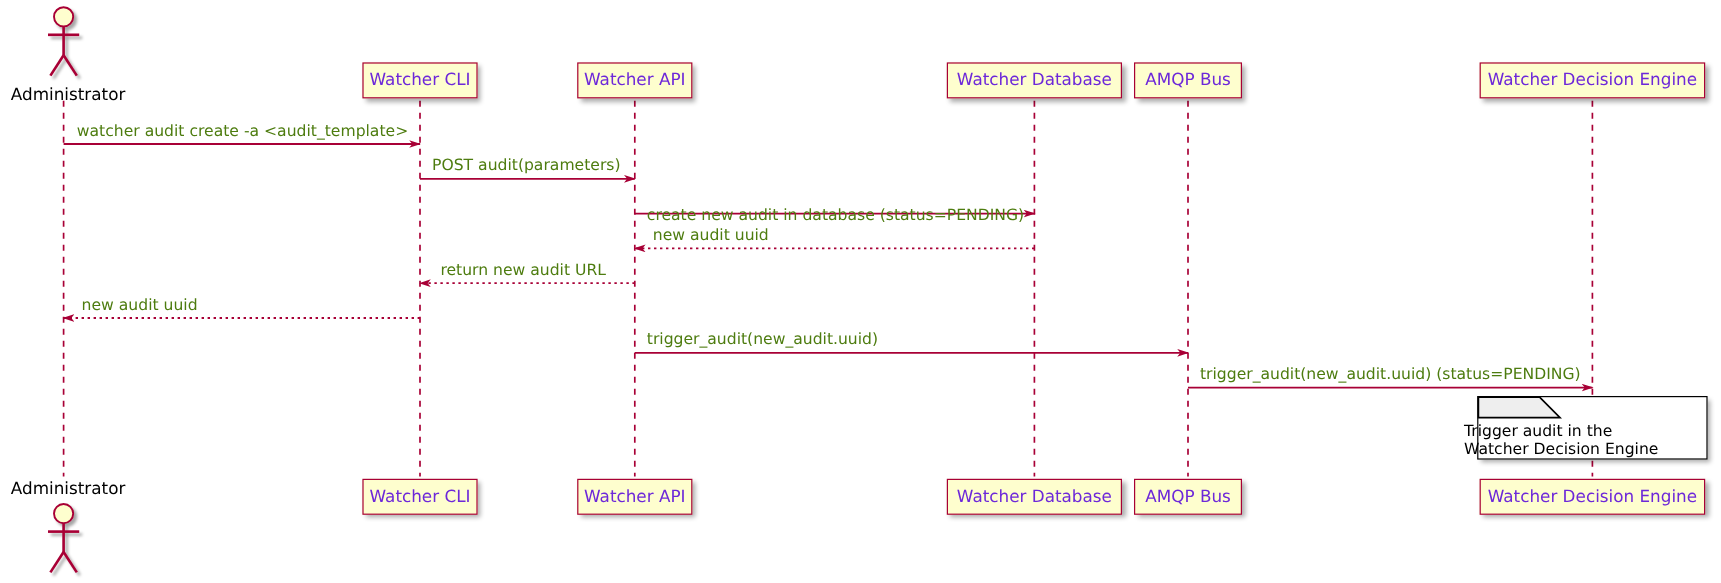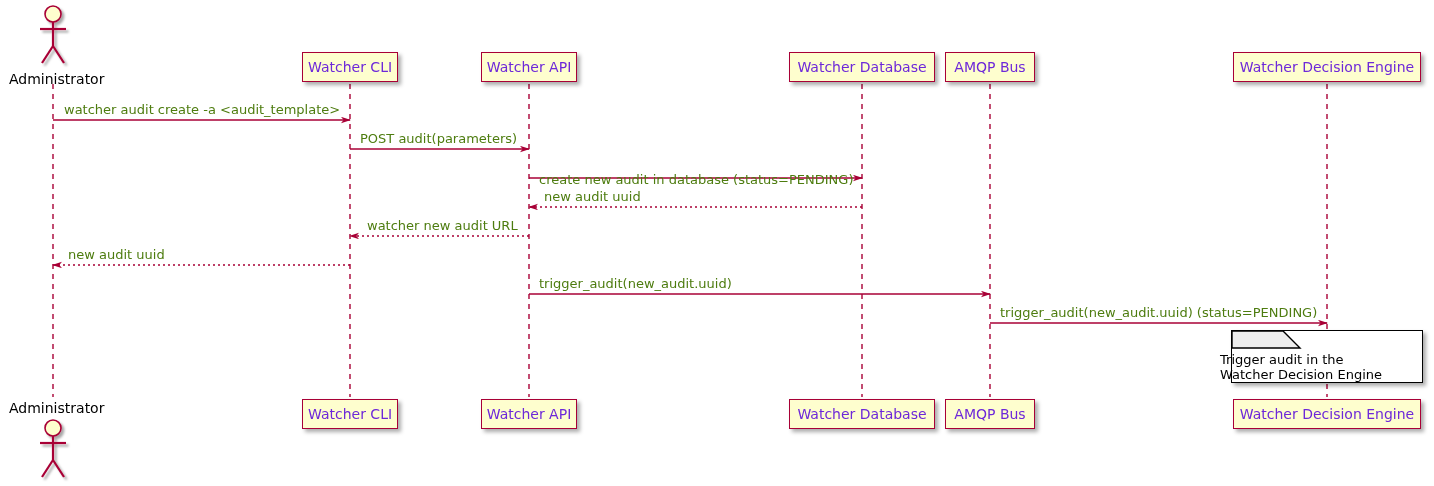--- a/index.html
+++ b/index.html
@@ -172,21 +172,21 @@
         </div>
         <div class="participant" style="left: 1233px; top: 399px; width: 188px; height: 30px;">
           <span>Watcher Decision Engine</span>
         </div>
       </div>
     <div id="message-labels">
         <div class="msg-label" style="left: 64px; top: 103px;">watcher audit create -a &lt;audit_template&gt;</div>
         <div class="msg-label" style="left: 360px; top: 132px;">POST audit(parameters)</div>
         <div class="msg-label" style="left: 539px; top: 161px; margin-top: 12px;">create new audit in database (status=PENDING)</div>
         <div class="msg-label" style="left: 544px; top: 190px;">new audit uuid</div>
-        <div class="msg-label" style="left: 367px; top: 219px;">watcher new audit URL</div>
+        <div class="msg-label" style="left: 367px; top: 219px;">return new audit URL</div>
         <div class="msg-label" style="left: 68px; top: 248px;">new audit uuid</div>
         <div class="msg-label" style="left: 539px; top: 277px; text-align: right;">trigger_audit(new_audit.uuid)</div>
         <div class="msg-label" style="left: 1000px; top: 306px;">trigger_audit(new_audit.uuid) (status=PENDING)</div>
       </div>
 
     <div class="ref-box" id="ref-box" style="left: 1231px; top: 330px; width: 192px; height: 53px;"></div>
     <div class="ref-tab-label" id="ref-tab-label" style="left: 1243px; top: 335px;">ref</div>
     <div class="ref-text" id="ref-text" style="left: 1220px; top: 352px; width: 170px;">Trigger audit in the
 Watcher Decision Engine</div>
   </div>

